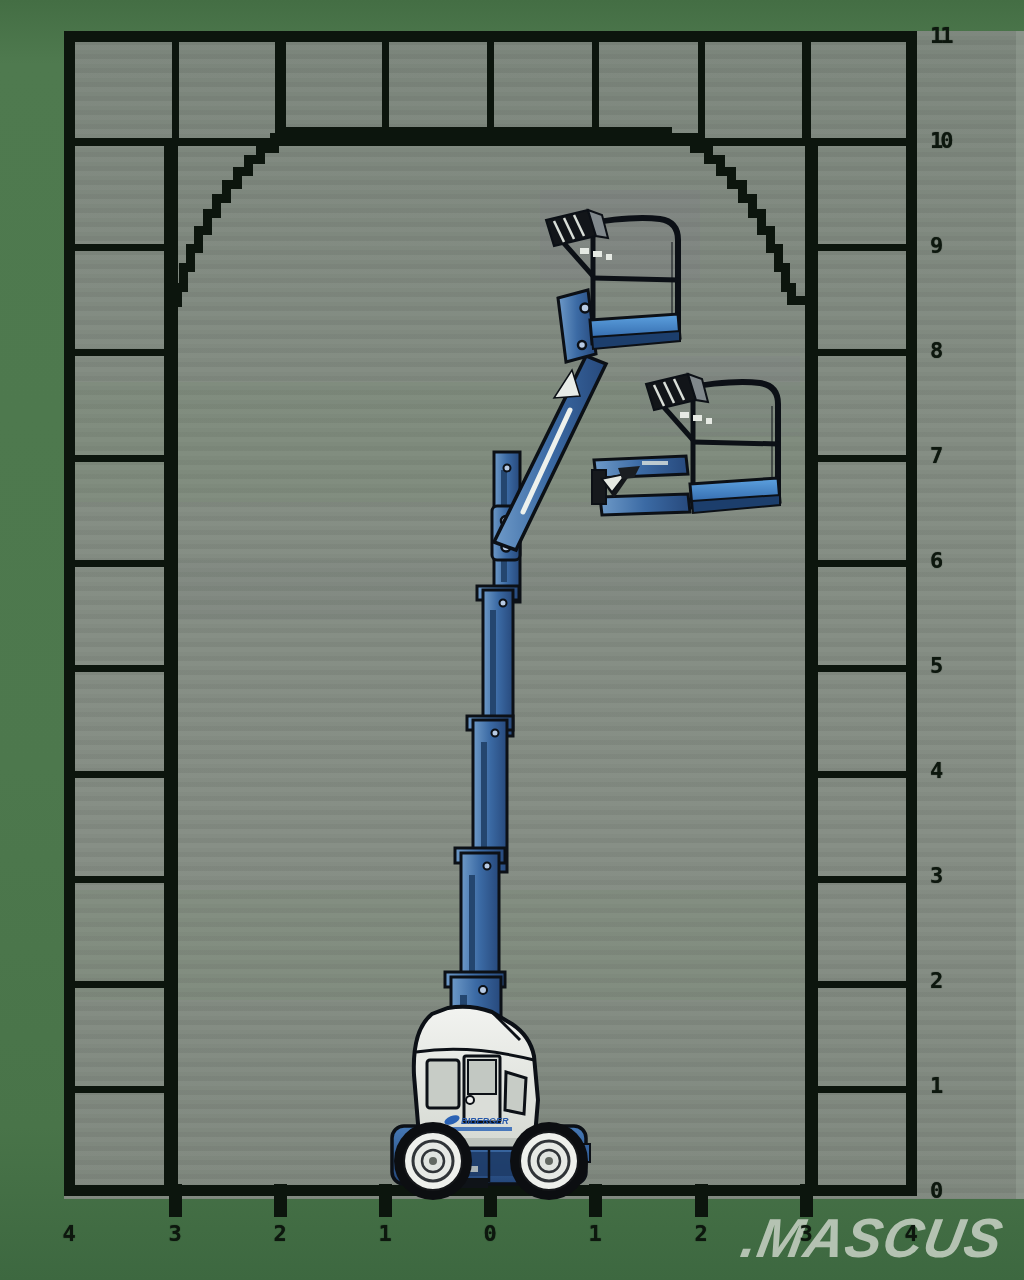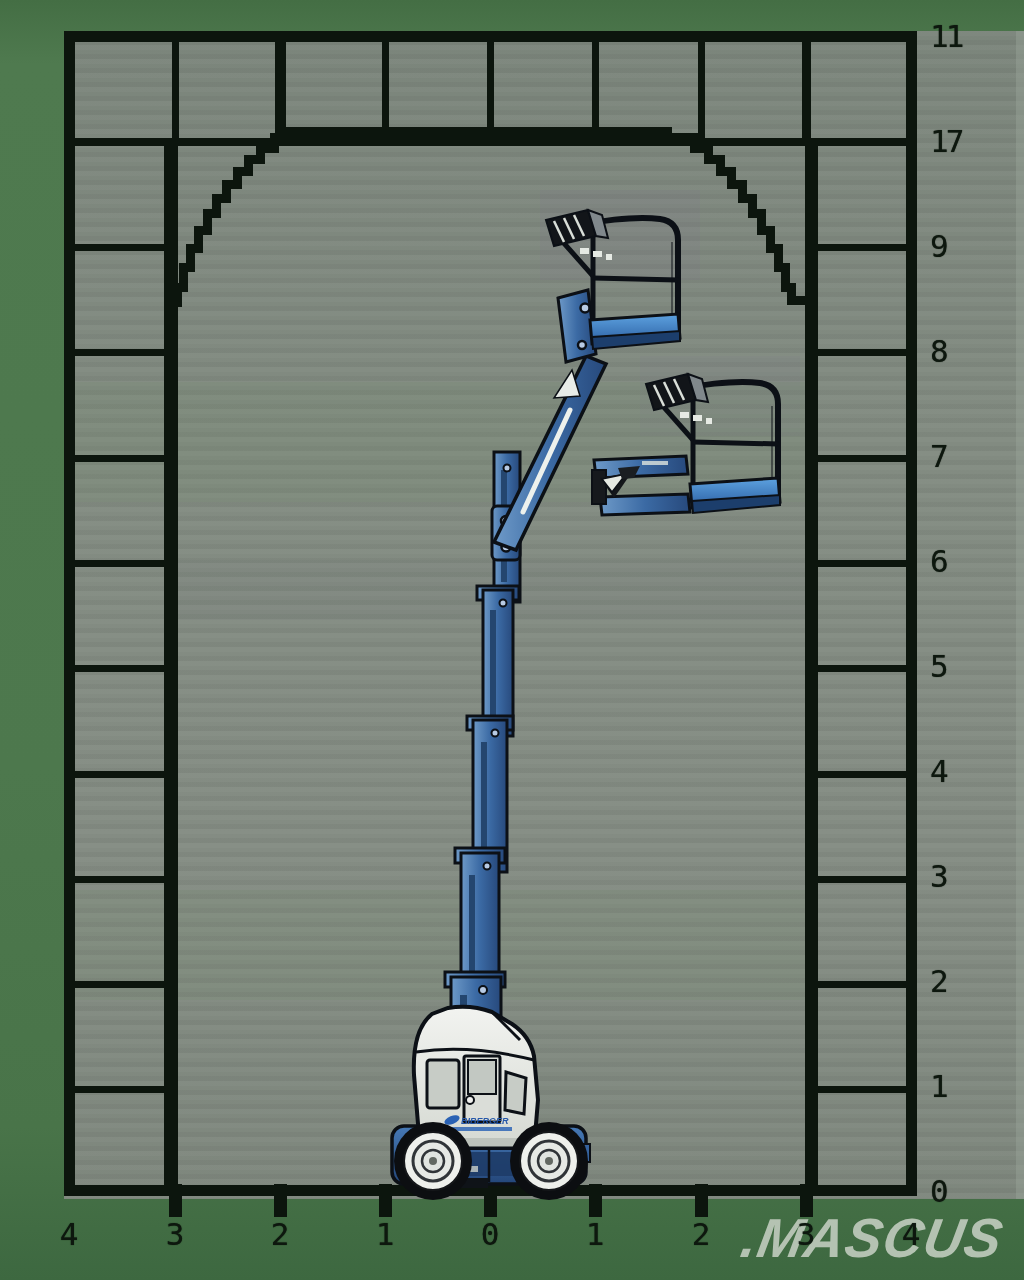--- a/index.html
+++ b/index.html
@@ -5,21 +5,21 @@
   html,body{margin:0;padding:0;background:#3f6941;}
   .stage{position:relative;width:1024px;height:1280px;overflow:hidden;
     background:linear-gradient(180deg,#446e44 0%,#4f7a4f 5%,#4d784d 60%,#497449 88%,#3d6840 100%);
     font-family:"DejaVu Sans Mono","Liberation Mono",monospace;}
   .wash{position:absolute;left:64px;top:31px;width:960px;height:1168px;
     background:linear-gradient(180deg,#7b857b 0%,#828b81 35%,#848c83 70%,#7e877d 100%);}
   .wash::after{content:"";position:absolute;inset:0;
     background:repeating-linear-gradient(180deg,rgba(255,255,255,.028) 0 5px,rgba(0,0,0,0) 5px 9px,rgba(0,0,0,.035) 9px 14px);}
   .edgeglow{position:absolute;right:0;top:31px;width:8px;height:1168px;background:#9aa39a;opacity:.45;}
   svg.plot{position:absolute;left:0;top:0;width:1024px;height:1280px;}
-  .yl,.xl{position:absolute;color:#0d170e;font-weight:normal;font-size:31px;line-height:34px;height:34px;
+  .yl,.xl{position:absolute;color:#0d170e;font-weight:bold;font-size:22px;line-height:34px;height:34px;
     text-shadow:0 0 1px rgba(10,20,10,.8);}
   .yl{left:930px;width:70px;text-align:left;letter-spacing:-3px;}
   .xl{width:60px;text-align:center;top:1217px;}
   .watermark{position:absolute;left:742px;top:1209px;width:290px;
     font-family:"Liberation Sans","DejaVu Sans",sans-serif;
     font-size:55px;font-weight:bold;font-style:italic;letter-spacing:1px;line-height:58px;
     color:rgba(206,214,203,.82);transform:skewX(-10deg);}
 </style>
 </head>
 <body>
@@ -219,21 +219,21 @@
         <polygon points="618,468 640,466 634,478 622,479" fill="#1a1e22" stroke="none"></polygon>
         <rect x="642" y="461" width="26" height="4" fill="#dfe5df" opacity=".8" stroke="none"></rect>
       </g>
       <use href="#basket" xlink:href="#basket" transform="translate(646,372)"></use>
     </g>
   </svg>
 
   <div class="watermark">.MASCUS</div>
 
   <span class="yl" style="top:19px">11</span>
-  <span class="yl" style="top:124px">17</span>
+  <span class="yl" style="top:124px">10</span>
   <span class="yl" style="top:229px">9</span>
   <span class="yl" style="top:334px">8</span>
   <span class="yl" style="top:439px">7</span>
   <span class="yl" style="top:544px">6</span>
   <span class="yl" style="top:649px">5</span>
   <span class="yl" style="top:754px">4</span>
   <span class="yl" style="top:859px">3</span>
   <span class="yl" style="top:964px">2</span>
   <span class="yl" style="top:1069px">1</span>
   <span class="yl" style="top:1174px">0</span>

